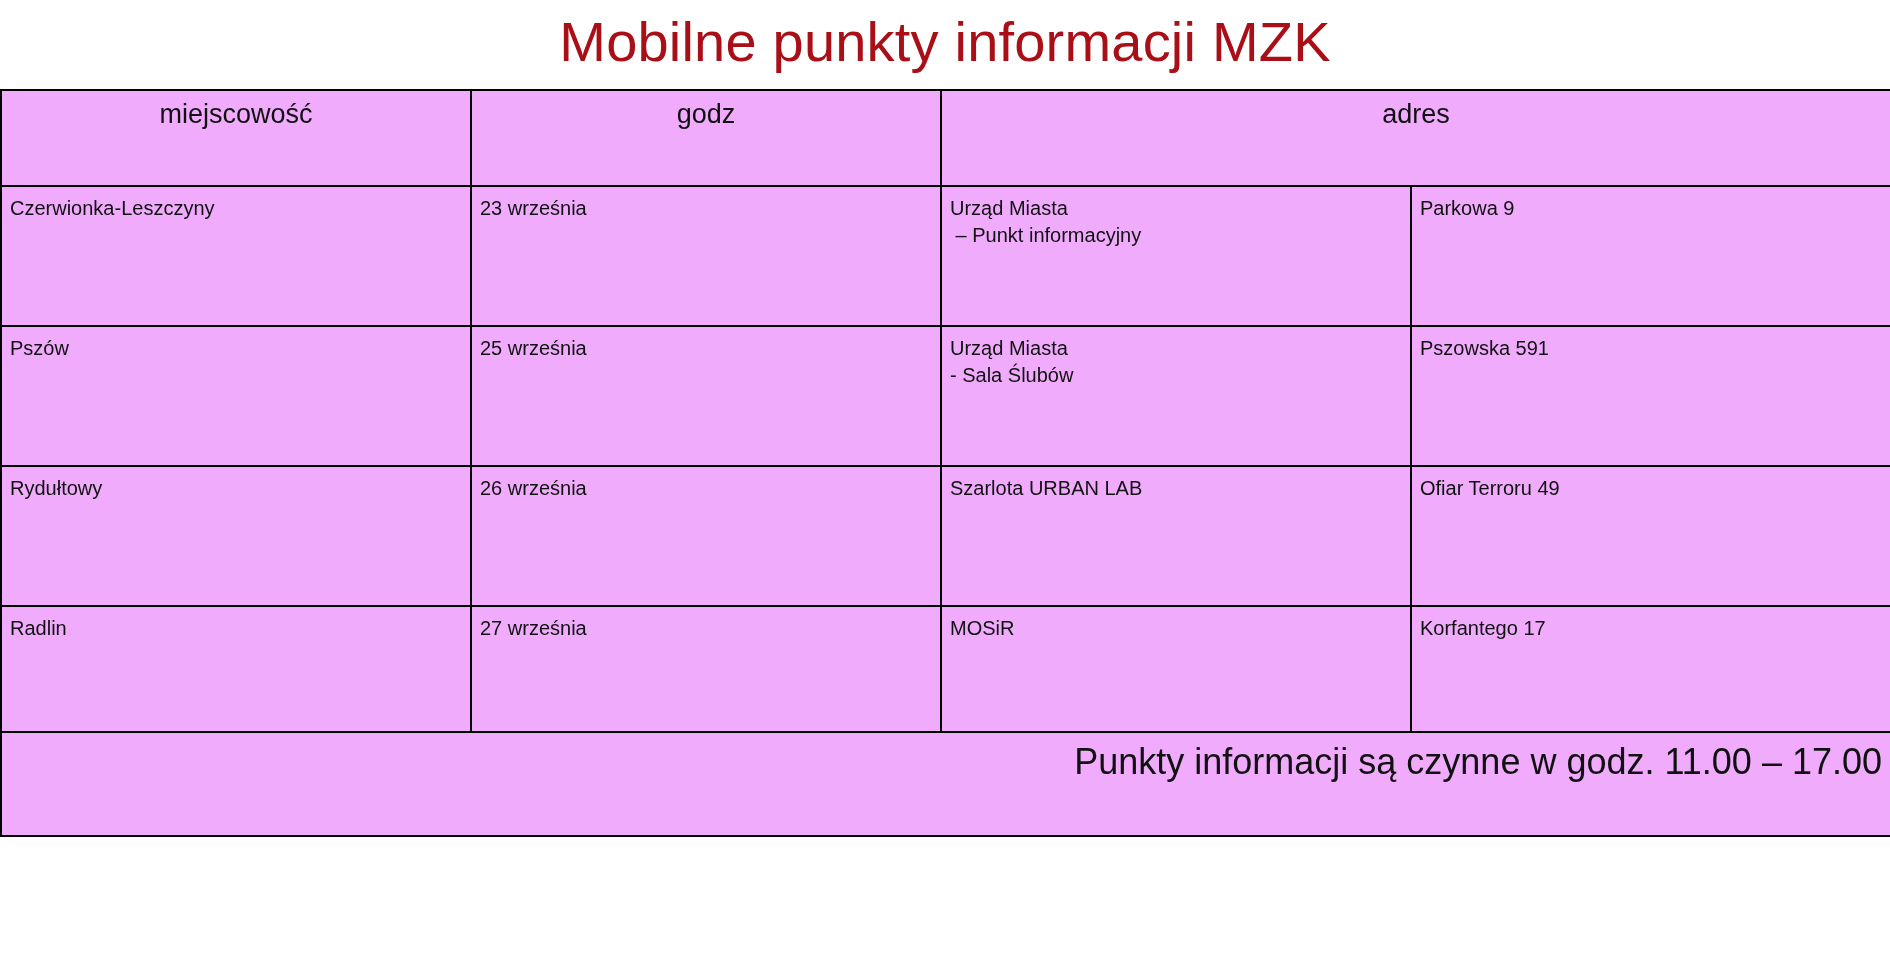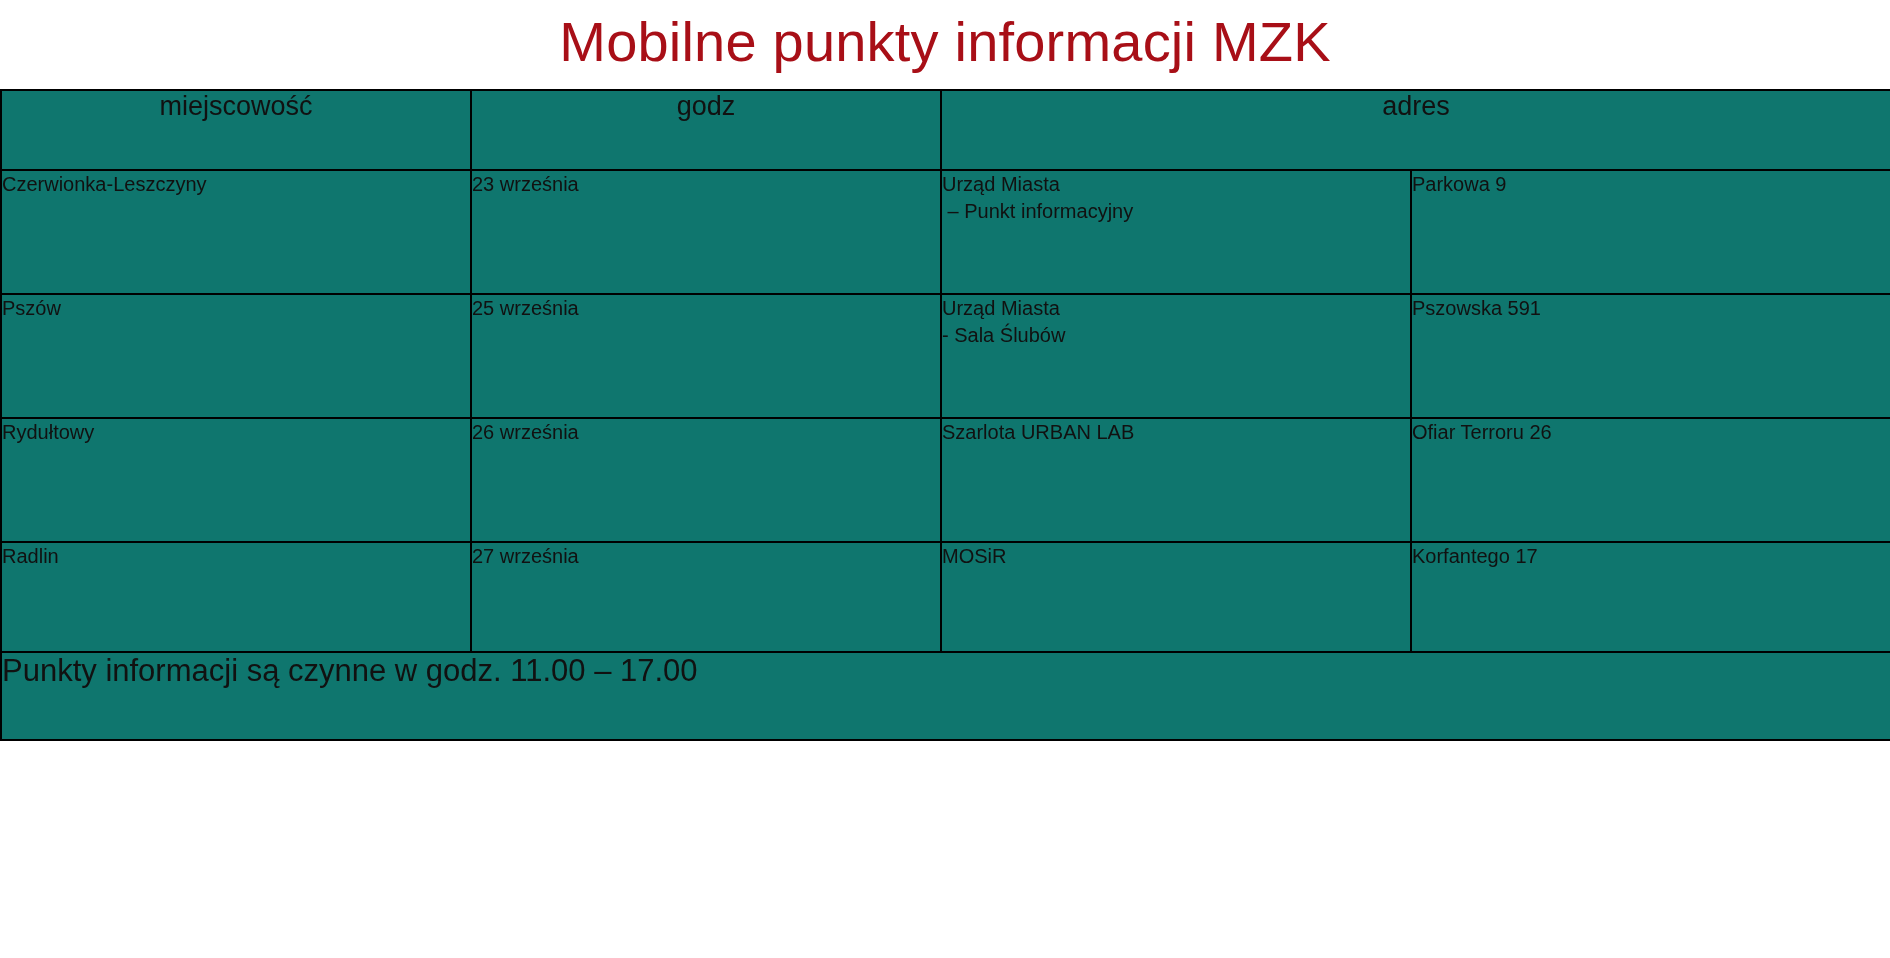--- a/index.html
+++ b/index.html
@@ -36,23 +36,23 @@
     box-sizing: border-box;
   }
   table.info-table {
     border-collapse: collapse;
     table-layout: fixed;
     width: 1890px;
     margin: 0;
   }
   table.info-table td, table.info-table th {
     border: 2px solid #000000;
-    padding: 0;
+    padding: 8px;
     vertical-align: top;
-    background: #0f766e;
+    background: #f0abfc;
   }
   th.head-cell {
     background: #f2f2f2;
     font-weight: 400;
     font-size: 27px;
     text-align: center;
     height: 78px;
     vertical-align: middle;
   }
   td.body-cell {
@@ -63,22 +63,22 @@
   }
   td.body-cell.tall {
     height: 122px;
   }
   .cell-line {
     display: block;
     white-space: pre;
   }
   td.footer-cell {
     background: #f2f2f2;
-    text-align: left;
-    font-size: 31px;
+    text-align: right;
+    font-size: 36px;
     height: 86px;
     vertical-align: middle;
     padding: 0 10px;
   }
   
   col.c-town { width: 470px; }
   col.c-date { width: 470px; }
   col.c-place { width: 470px; }
   col.c-street { width: 480px; }
 </style>
@@ -123,21 +123,21 @@
           </td>
           <td class="body-cell tall">Pszowska 591</td>
         </tr>
         <tr>
           <td class="body-cell tall">Rydułtowy</td>
           <td class="body-cell tall">26 września</td>
           <td class="body-cell tall">
             <span class="cell-line">Szarlota URBAN LAB</span>
             <span class="cell-line"></span>
           </td>
-          <td class="body-cell tall">Ofiar Terroru 26</td>
+          <td class="body-cell tall">Ofiar Terroru 49</td>
         </tr>
         <tr>
           <td class="body-cell">Radlin</td>
           <td class="body-cell">27 września</td>
           <td class="body-cell">
             <span class="cell-line">MOSiR</span>
             <span class="cell-line"></span>
           </td>
           <td class="body-cell">Korfantego 17</td>
         </tr>

